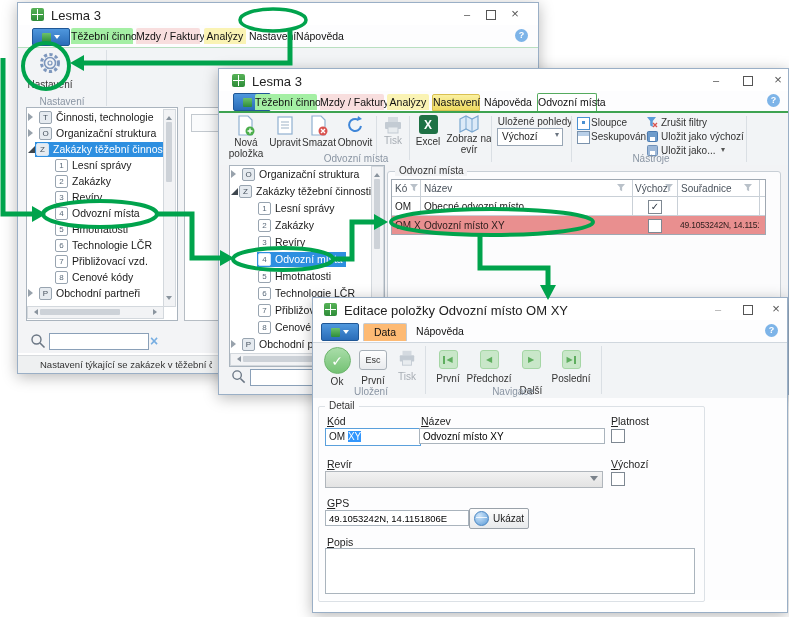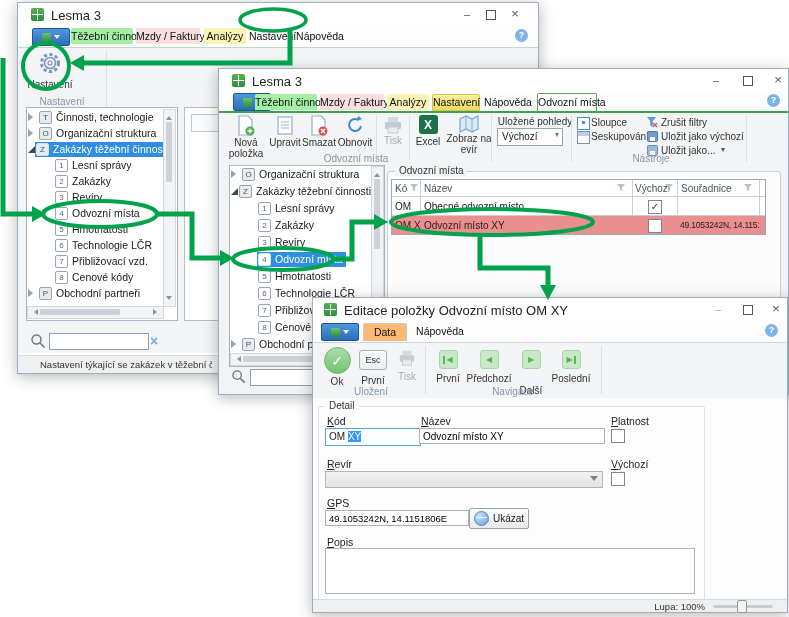--- a/index.html
+++ b/index.html
@@ -568,25 +568,20 @@
     <div class="flabel ak" style="left:14px;top:199px"><u>G</u>PS</div>
     <input class="finput" style="left: 12px; top: 212px; width: 136px; height: 14px; font-size: 9.5px;" value="49.1053242N, 14.1151806E">
     <div class="btn3d" style="left:156px;top:210px;width:58px;height:19px">
       <span class="globe"></span>
       <span>Ukázat</span>
     </div>
 
     <div class="flabel ak" style="left:14px;top:238px"><u>P</u>opis</div>
     <textarea class="finput" style="left: 12px; top: 250px; width: 362px; height: 44px; resize: none;"></textarea>
 
-    <div class="statusbar" style="top:301px;height:12px">
-      <span style="position:absolute;right:82px;top:1px;font-size:9.5px;color:#333">Lupa: 100%</span>
-      <span class="slider-track" style="right:14px;top:5px;width:60px"></span>
-      <span class="slider-thumb" style="right:40px;top:0px"></span>
-    </div>
   </div>
 
   <svg class="anno" width="789" height="617" viewBox="0 0 789 617">
     <g stroke="#00a34c" fill="none">
       <ellipse cx="273" cy="20" rx="33" ry="11" stroke-width="3.5"></ellipse>
       <polyline points="290,31 290,63 84,63" stroke-width="5"></polyline>
       <circle cx="46" cy="66" r="23" stroke-width="4"></circle>
       <polyline points="3,58 3,214 32,214" stroke-width="5"></polyline>
       <ellipse cx="100" cy="214" rx="57" ry="13" stroke-width="4"></ellipse>
       <polyline points="157,214 192,214 192,258 220,258" stroke-width="5"></polyline>

